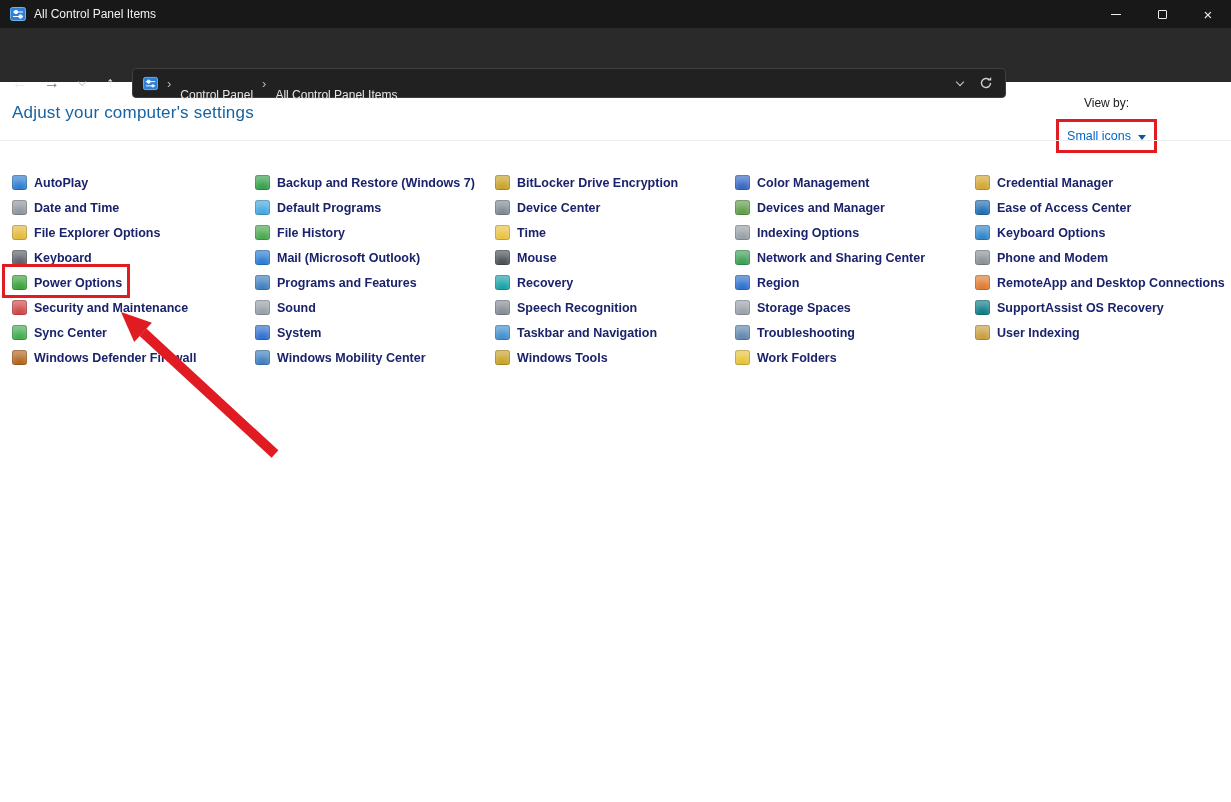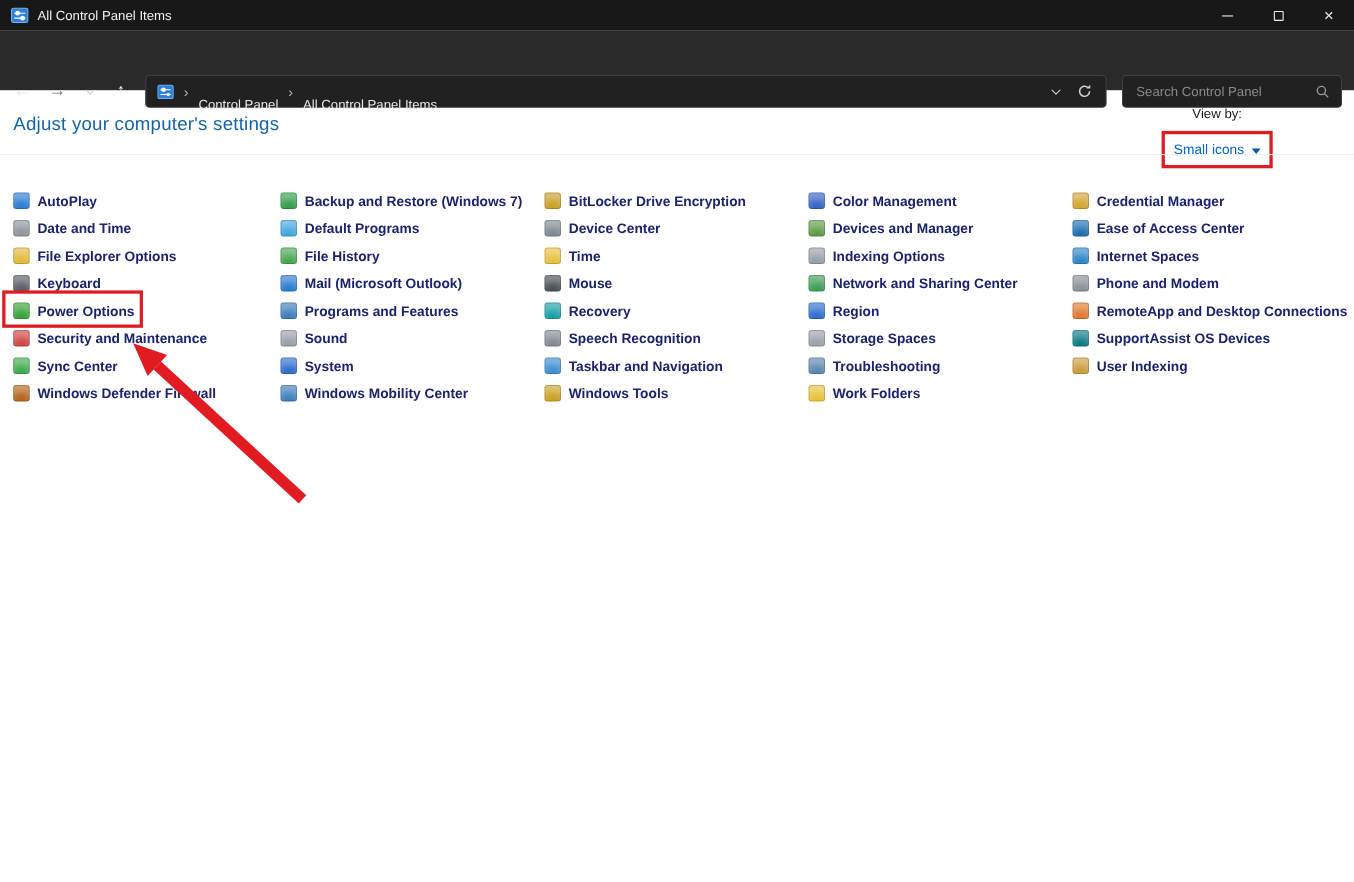--- a/index.html
+++ b/index.html
@@ -172,29 +172,20 @@
       <span class="chev"></span>
       <span style="display:flex;align-items:center;cursor:pointer;">
         <svg width="14" height="14" viewBox="0 0 16 16">
           <path d="M13.2 8a5.2 5.2 0 1 1-1.7-3.85" fill="none" stroke="#d0d0d0" stroke-width="1.6"></path>
           <path d="M13.9 1.2 L13.9 5.2 L9.9 5.2 Z" fill="#d0d0d0"></path>
         </svg>
       </span>
     </span>
   </div>
 
-  <div class="searchbox">
-    <input type="text" placeholder="Search Control Panel" style="">
-    <span class="mag">
-      <svg width="13" height="13" viewBox="0 0 16 16">
-        <circle cx="6.5" cy="6.5" r="4.6" fill="none" stroke="#9a9a9a" stroke-width="1.5"></circle>
-        <line x1="10" y1="10" x2="14" y2="14" stroke="#9a9a9a" stroke-width="1.5"></line>
-      </svg>
-    </span>
-  </div>
 </div>
 
 <div class="page-title">Adjust your computer's settings</div>
 
 <div class="viewby">
   <span class="viewby-label">View by:</span>
   <span class="viewby-box">
     <span class="viewby-value">Small icons</span>
     <span class="caret-down"></span>
   </span>
@@ -254,21 +245,21 @@
     <div class="cp-item">
     <span class="cp-icon" style="background: rgb(233, 194, 63);"></span>
     <span class="cp-label">Time</span>
   </div>
     <div class="cp-item">
     <span class="cp-icon" style="background: rgb(152, 160, 168);"></span>
     <span class="cp-label">Indexing Options</span>
   </div>
     <div class="cp-item">
     <span class="cp-icon" style="background: rgb(47, 134, 201);"></span>
-    <span class="cp-label">Internet Spaces</span>
+    <span class="cp-label">Keyboard Options</span>
   </div>
     <div class="cp-item">
     <span class="cp-icon" style="background: rgb(90, 96, 103);"></span>
     <span class="cp-label">Keyboard</span>
   </div>
     <div class="cp-item">
     <span class="cp-icon" style="background: rgb(43, 124, 211);"></span>
     <span class="cp-label">Mail (Microsoft Outlook)</span>
   </div>
     <div class="cp-item">
@@ -314,21 +305,21 @@
     <div class="cp-item">
     <span class="cp-icon" style="background: rgb(133, 140, 148);"></span>
     <span class="cp-label">Speech Recognition</span>
   </div>
     <div class="cp-item">
     <span class="cp-icon" style="background: rgb(154, 162, 170);"></span>
     <span class="cp-label">Storage Spaces</span>
   </div>
     <div class="cp-item">
     <span class="cp-icon" style="background: rgb(14, 124, 134);"></span>
-    <span class="cp-label">SupportAssist OS Devices</span>
+    <span class="cp-label">SupportAssist OS Recovery</span>
   </div>
     <div class="cp-item">
     <span class="cp-icon" style="background: rgb(65, 171, 78);"></span>
     <span class="cp-label">Sync Center</span>
   </div>
     <div class="cp-item">
     <span class="cp-icon" style="background: rgb(47, 111, 208);"></span>
     <span class="cp-label">System</span>
   </div>
     <div class="cp-item">

